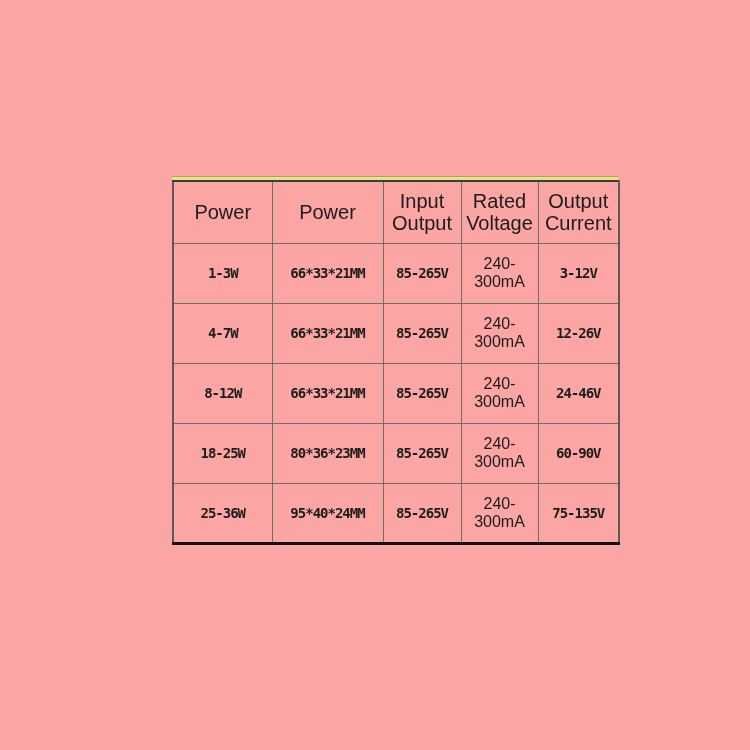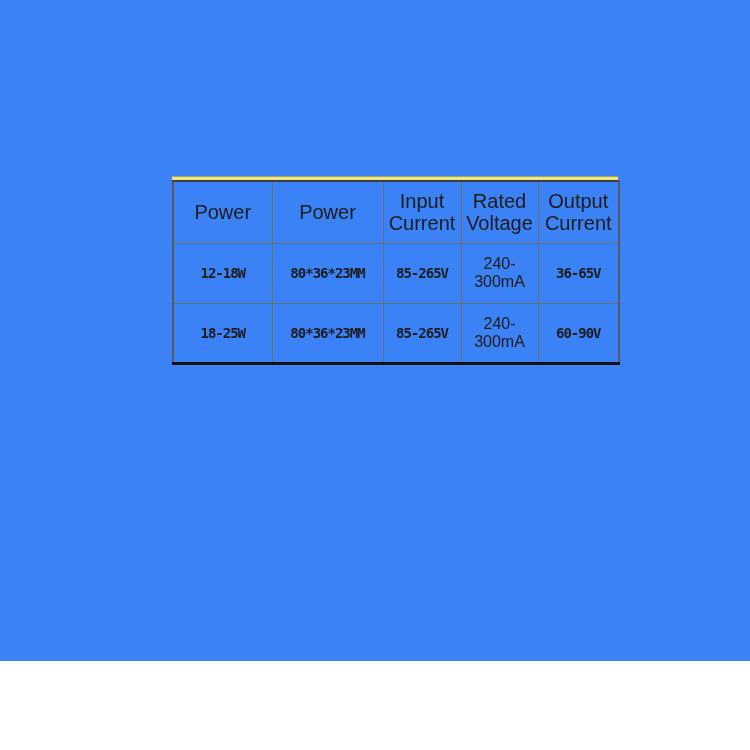--- a/index.html
+++ b/index.html
@@ -1,21 +1,21 @@
 <!DOCTYPE html>
 <html><head>
 <meta charset="utf-8">
 <style>
   * { margin: 0; padding: 0; box-sizing: border-box; }
   html, body { background: #ffffff; }
   .page {
     position: relative;
     width: 750px;
-    height: 661px;
-    background: #3b82f6;
+    height: 750px;
+    background: #fca5a5;
     overflow: hidden;
     font-family: "Liberation Sans", sans-serif;
   }
   .table-block {
     position: absolute;
     left: 172px;
     top: 176px;
     width: 446px;
   }
   .accent-strip {
@@ -82,36 +82,57 @@
         <col class="c-power">
         <col class="c-size">
         <col class="c-input">
         <col class="c-rated">
         <col class="c-output">
       </colgroup>
       <thead>
         <tr>
           <th class="header-cell">Power</th>
           <th class="header-cell">Power</th>
-          <th class="header-cell">Input Current</th>
+          <th class="header-cell">Input Output</th>
           <th class="header-cell">Rated Voltage</th>
           <th class="header-cell">Output Current</th>
         </tr>
       </thead>
       <tbody>
         <tr>
-          <td class="data-cell">12-18W</td>
-          <td class="data-cell">80*36*23MM</td>
+          <td class="data-cell">1-3W</td>
+          <td class="data-cell">66*33*21MM</td>
           <td class="data-cell">85-265V</td>
           <td class="current-cell">240-300mA</td>
-          <td class="data-cell">36-65V</td>
+          <td class="data-cell">3-12V</td>
+        </tr>
+        <tr>
+          <td class="data-cell">4-7W</td>
+          <td class="data-cell">66*33*21MM</td>
+          <td class="data-cell">85-265V</td>
+          <td class="current-cell">240-300mA</td>
+          <td class="data-cell">12-26V</td>
+        </tr>
+        <tr>
+          <td class="data-cell">8-12W</td>
+          <td class="data-cell">66*33*21MM</td>
+          <td class="data-cell">85-265V</td>
+          <td class="current-cell">240-300mA</td>
+          <td class="data-cell">24-46V</td>
         </tr>
         <tr>
           <td class="data-cell">18-25W</td>
           <td class="data-cell">80*36*23MM</td>
           <td class="data-cell">85-265V</td>
           <td class="current-cell">240-300mA</td>
           <td class="data-cell">60-90V</td>
         </tr>
+        <tr>
+          <td class="data-cell">25-36W</td>
+          <td class="data-cell">95*40*24MM</td>
+          <td class="data-cell">85-265V</td>
+          <td class="current-cell">240-300mA</td>
+          <td class="data-cell">75-135V</td>
+        </tr>
       </tbody>
     </table>
   </div>
 </div>
 
 </body></html>

